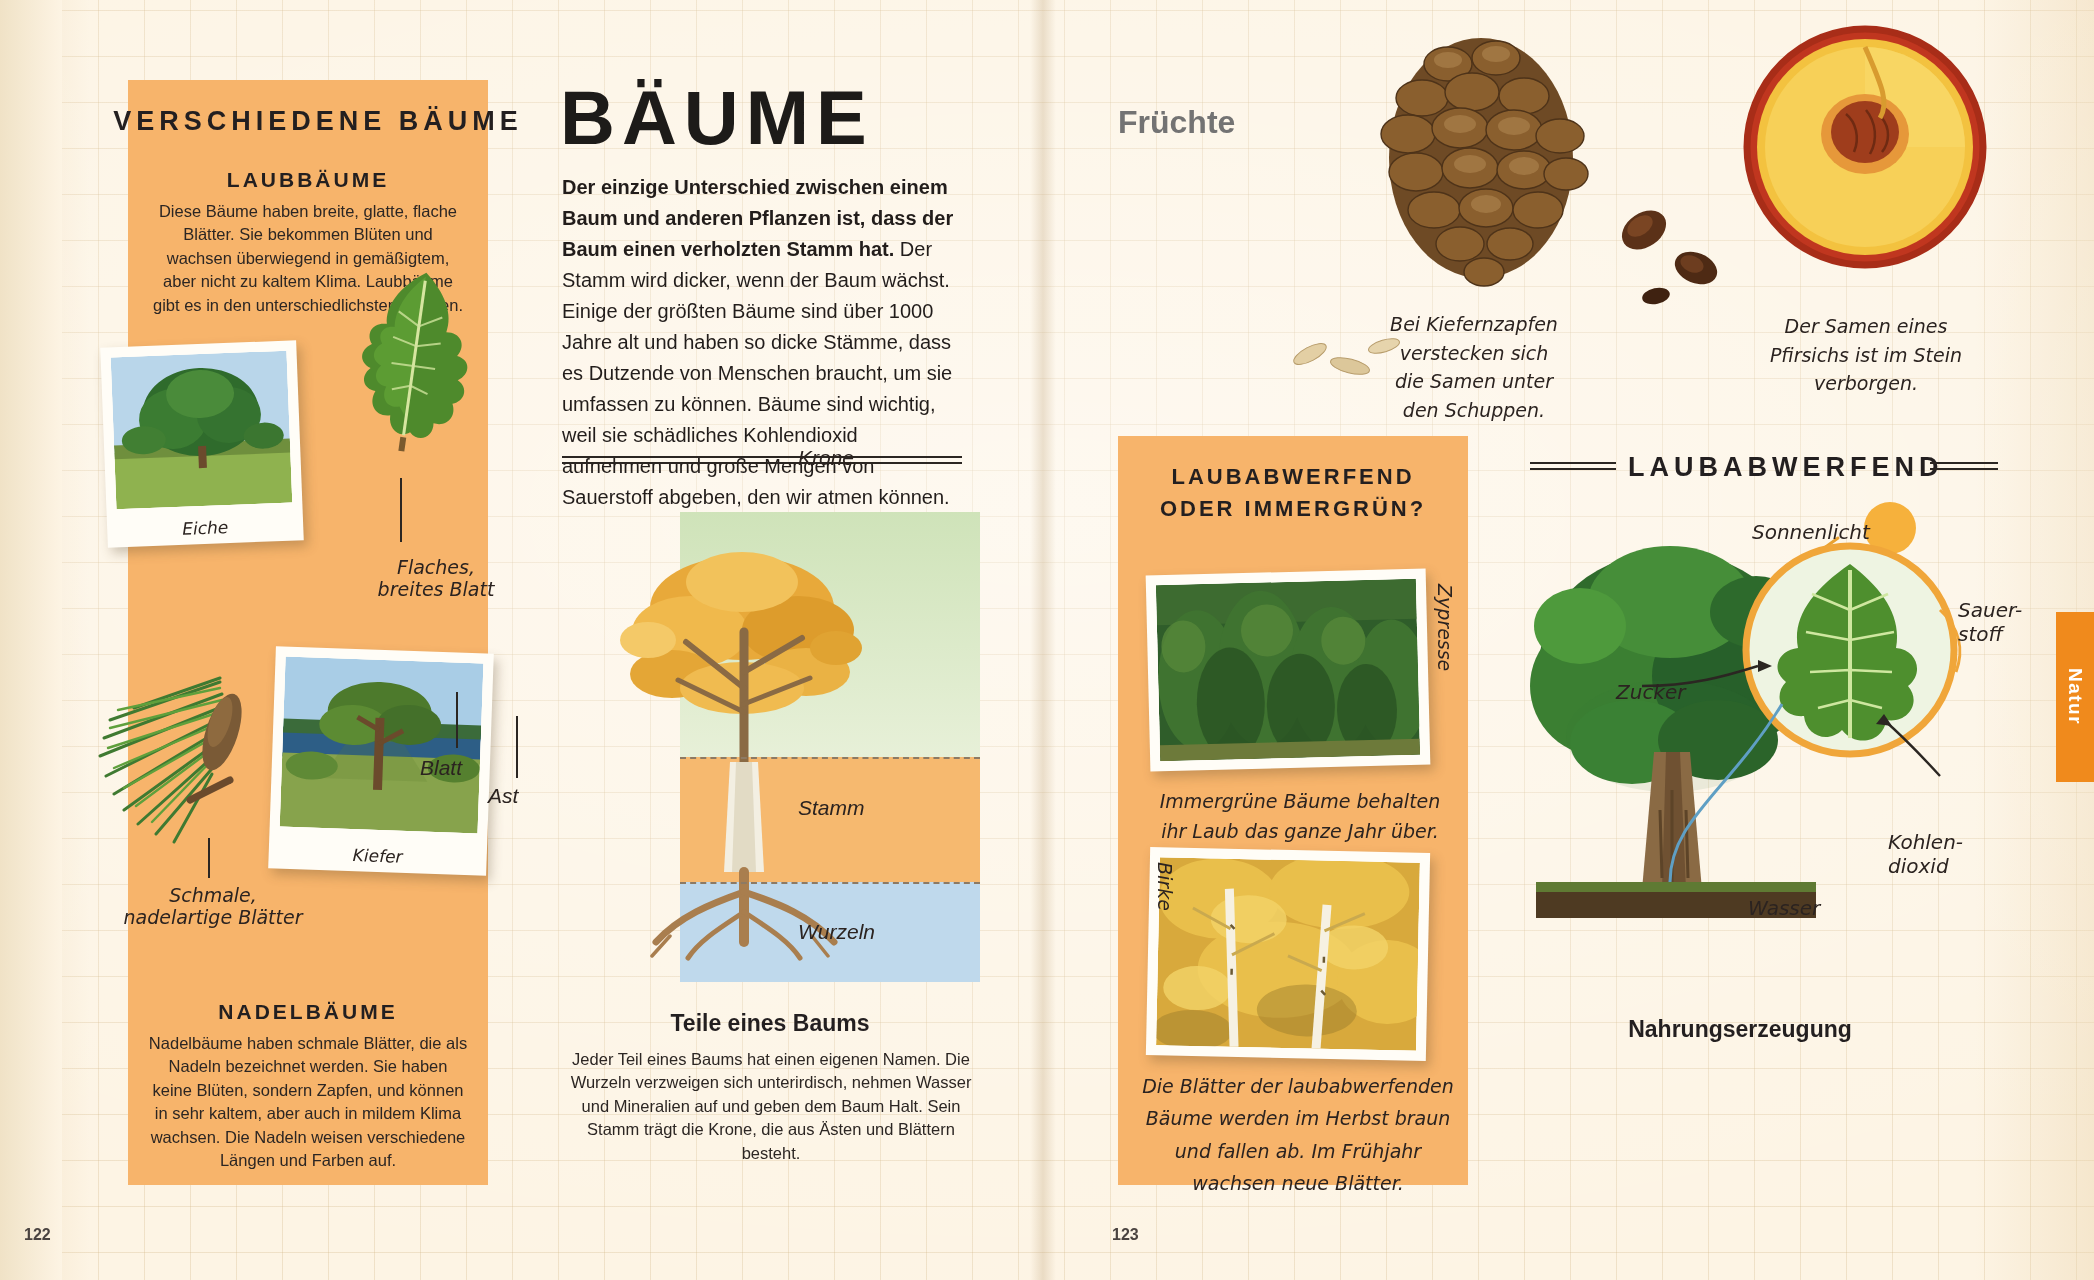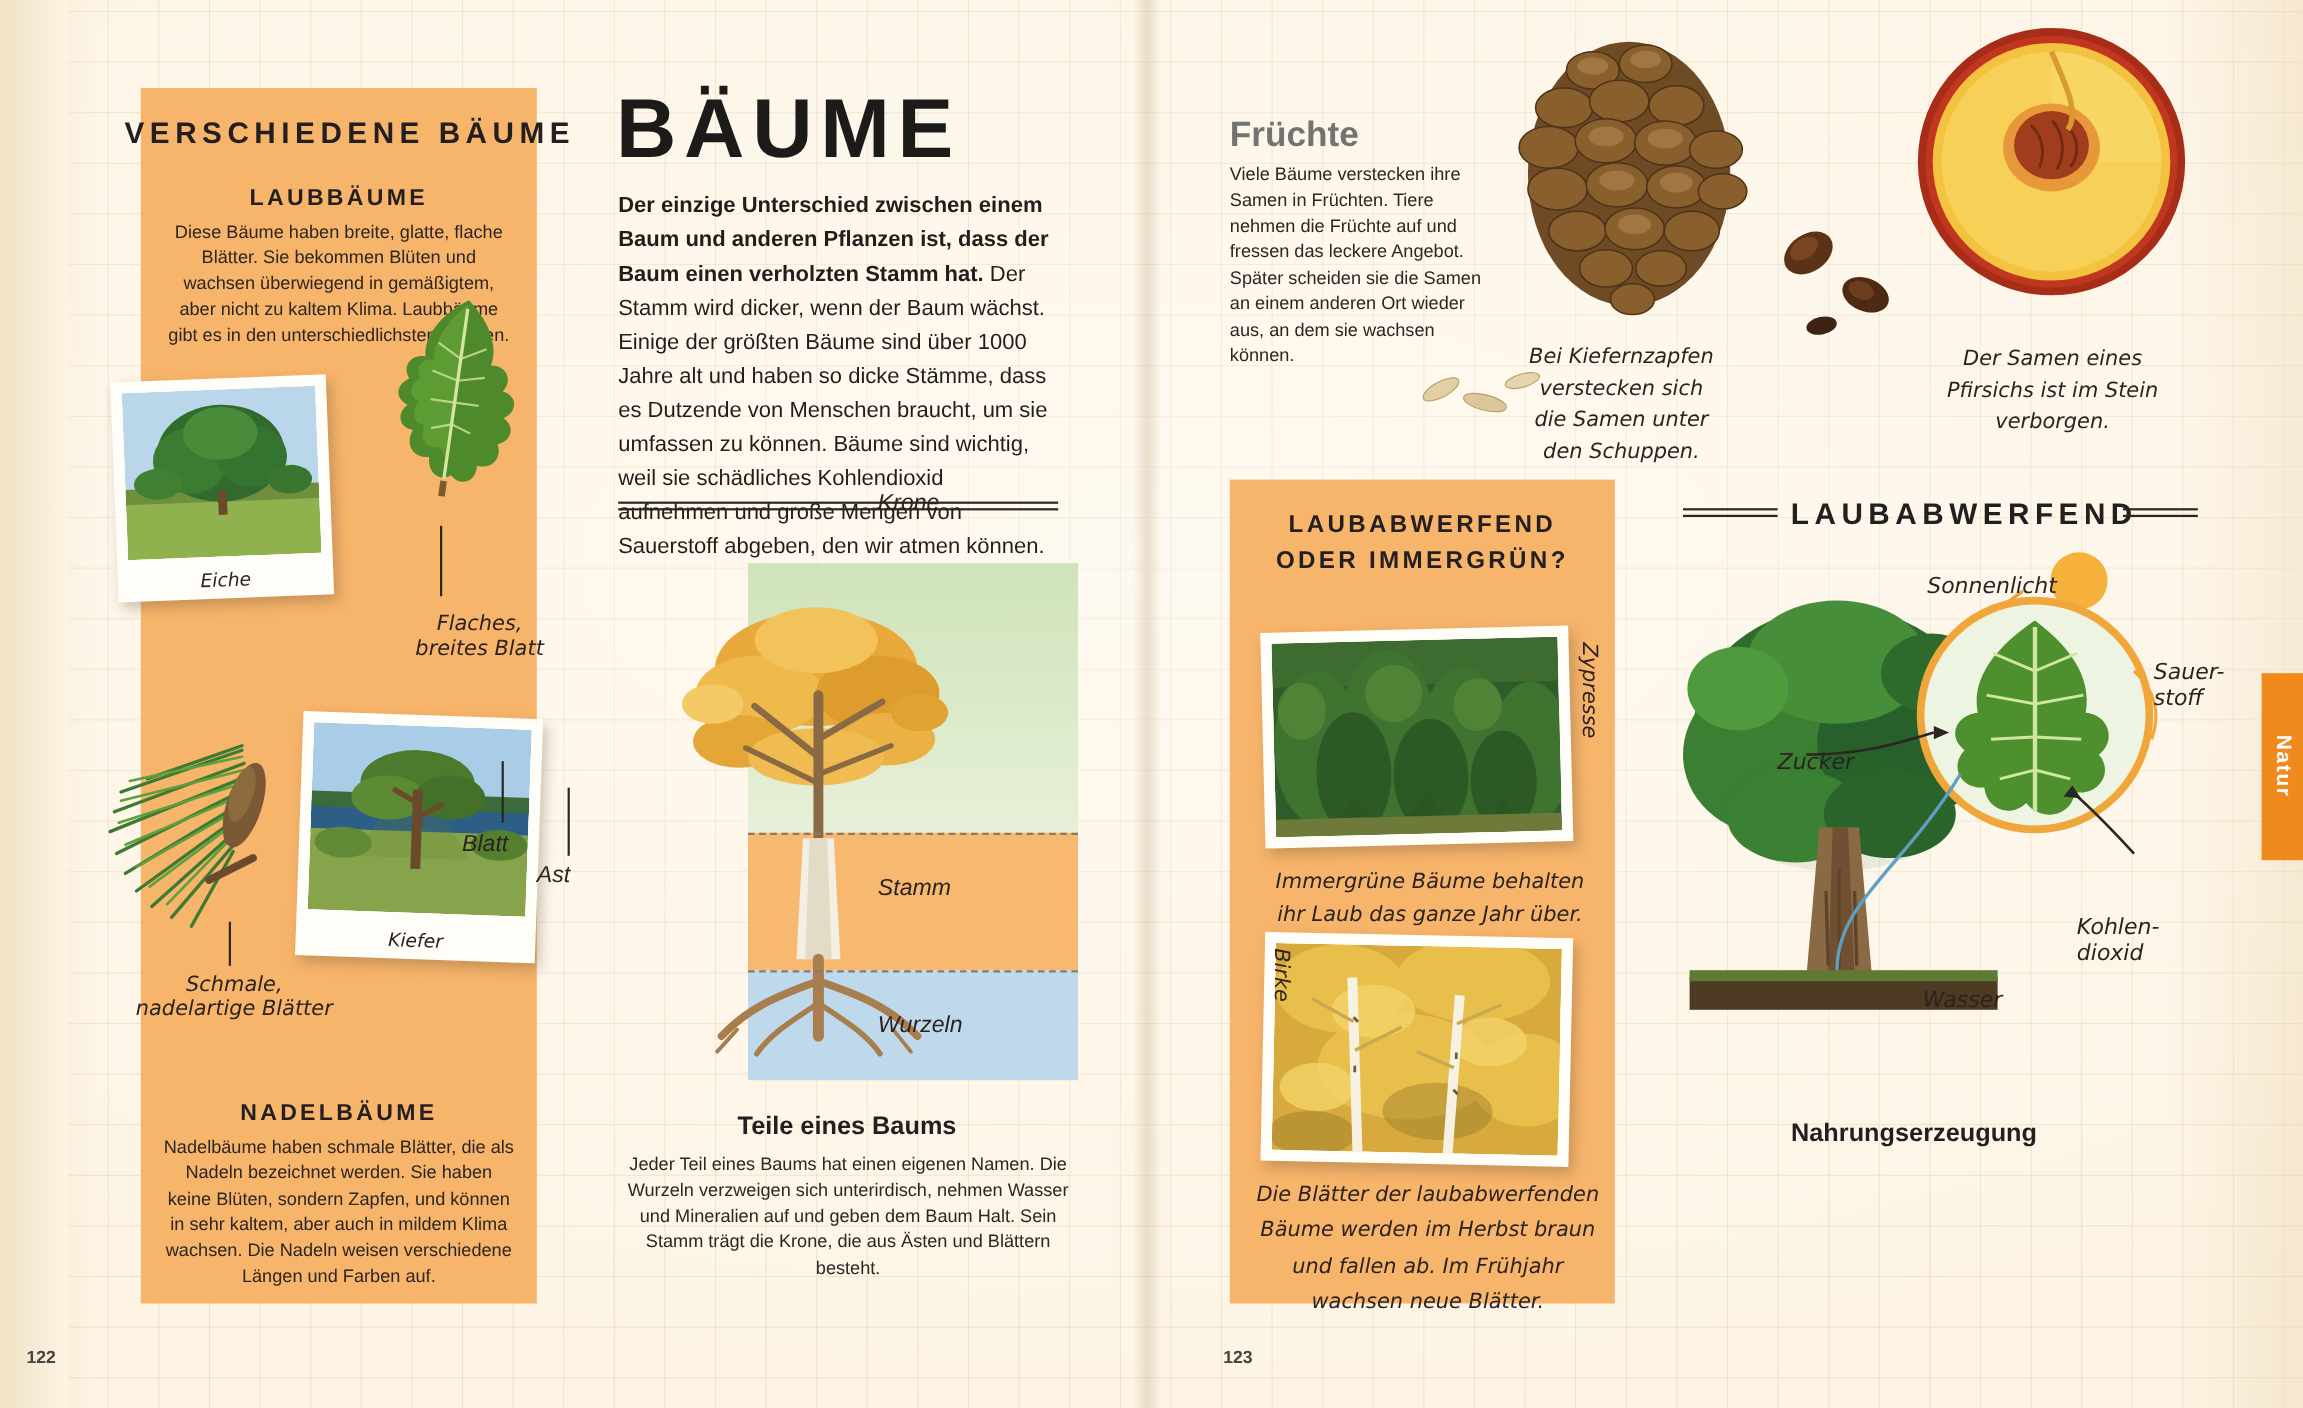--- a/index.html
+++ b/index.html
@@ -360,21 +360,20 @@
     <div class="dlabel" style="left:-140px; top:244px;">Blatt</div>
     <div class="dlabel" style="left:-72px; top:272px;">Ast</div>
     <div class="arrow-line" style="left:-104px; top:180px; width:2px; height:56px;"></div>
     <div class="arrow-line" style="left:-44px; top:204px; width:2px; height:62px;"></div>
   </div>
 
   <div class="h-sub" style="position:absolute; left:560px; top:1010px; width:420px; letter-spacing:0; font-size:23px;">Teile eines Baums</div>
   <div class="body-sm" style="position:absolute; left:562px; top:1048px; width:418px;">Jeder Teil eines Baums hat einen eigenen Namen. Die Wurzeln verzweigen sich unterirdisch, nehmen Wasser und Mineralien auf und geben dem Baum Halt. Sein Stamm trägt die Krone, die aus Ästen und Blättern besteht.</div>
 
   <div style="position:absolute; left:1118px; top:104px; font-size:32px; font-weight:bold; color:#737373;">Früchte</div>
-  <div class="body-sm" style="position:absolute; left:1118px; top:148px; width:230px; text-align:left;">Viele Bäume verstecken ihre Samen in Früchten. Tiere nehmen die Früchte auf und fressen das leckere Angebot. Später scheiden sie die Samen an einem anderen Ort wieder aus, an dem sie wachsen können.</div>
 
   <div class="art" style="left:1356px; top:18px;">
     <svg width="250" height="270" viewBox="0 0 250 270">
       <ellipse cx="125" cy="140" rx="92" ry="120" fill="#6e4a25"></ellipse>
       <g fill="#8a5f2e" stroke="#4e3319" stroke-width="1.4">
         <ellipse cx="92" cy="46" rx="24" ry="17"></ellipse>
           <ellipse cx="140" cy="40" rx="24" ry="17"></ellipse>
         <ellipse cx="66" cy="80" rx="26" ry="18"></ellipse>
           <ellipse cx="116" cy="74" rx="27" ry="19"></ellipse>
         <ellipse cx="168" cy="78" rx="25" ry="18"></ellipse>

